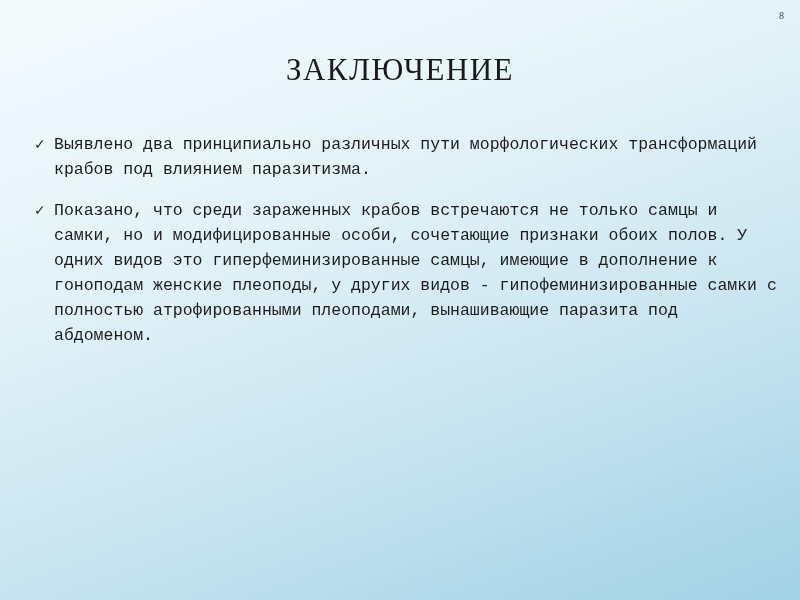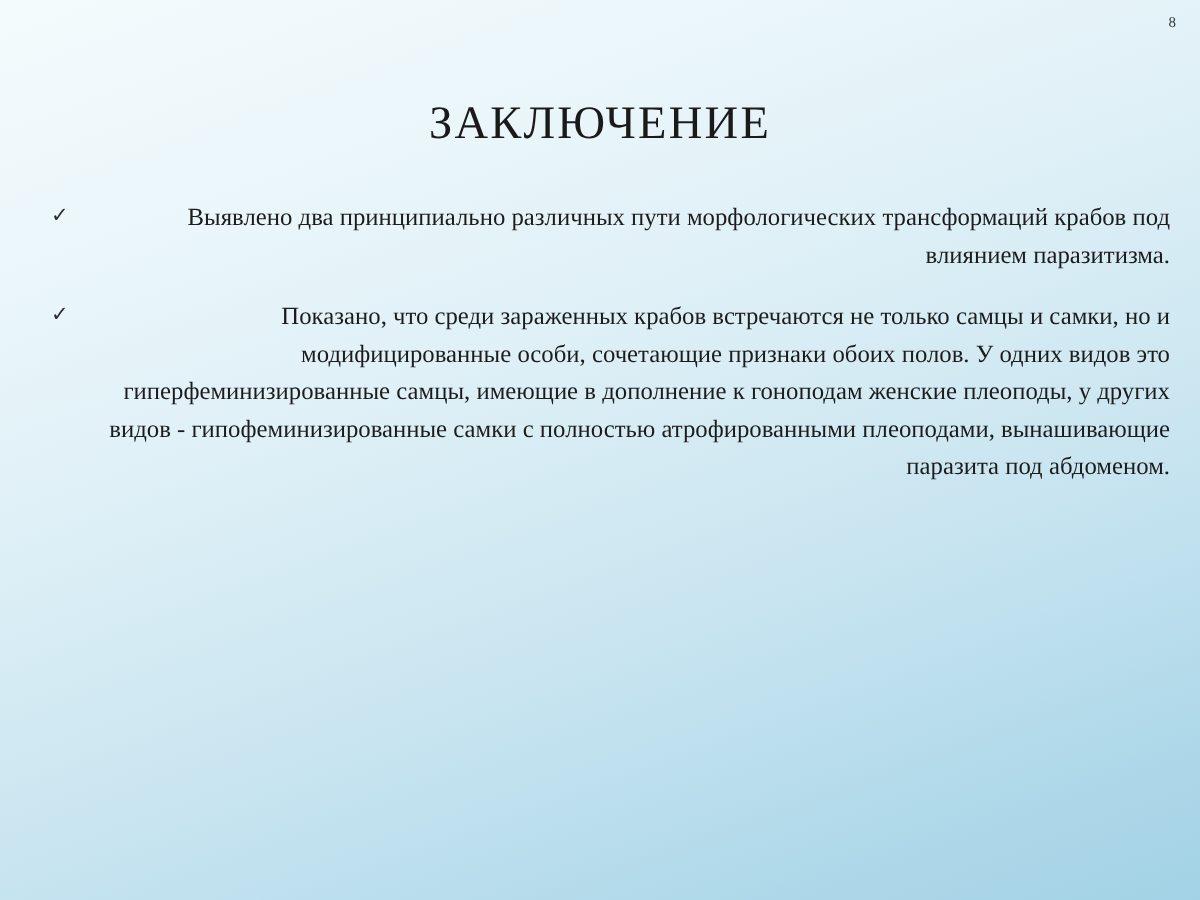--- a/index.html
+++ b/index.html
@@ -33,21 +33,21 @@
     position: absolute;
     top: 10px;
     right: 16px;
     font-family: "Liberation Serif", serif;
     font-size: 10px;
     color: #3a3a3a;
     letter-spacing: 0;
   }
   .title {
     position: absolute;
-    top: 64px;
+    top: 52px;
     left: 0;
     width: 100%;
     text-align: center;
     font-family: "Liberation Serif", serif;
     font-size: 31px;
     font-weight: normal;
     letter-spacing: 1.5px;
     color: #1a1a1a;
   }
   .body-block {
@@ -67,25 +67,25 @@
     font-family: "DejaVu Sans", sans-serif;
     font-size: 14px;
     line-height: 25px;
     color: #2c2c2c;
     text-align: left;
     padding-left: 6px;
     box-sizing: border-box;
   }
   .bullet-text {
     flex: 1 1 auto;
-    font-family: Liberation Serif, serif;
+    font-family: Liberation Mono, monospace;
     font-size: 16.5px;
     line-height: 25px;
     color: #1c1c1c;
-    text-align: right;
+    text-align: left;
     hyphens: none;
   }
 </style>
 </head>
 <body>
 
 <div class="slide">
 
   <div class="slide-number">8</div>
 

